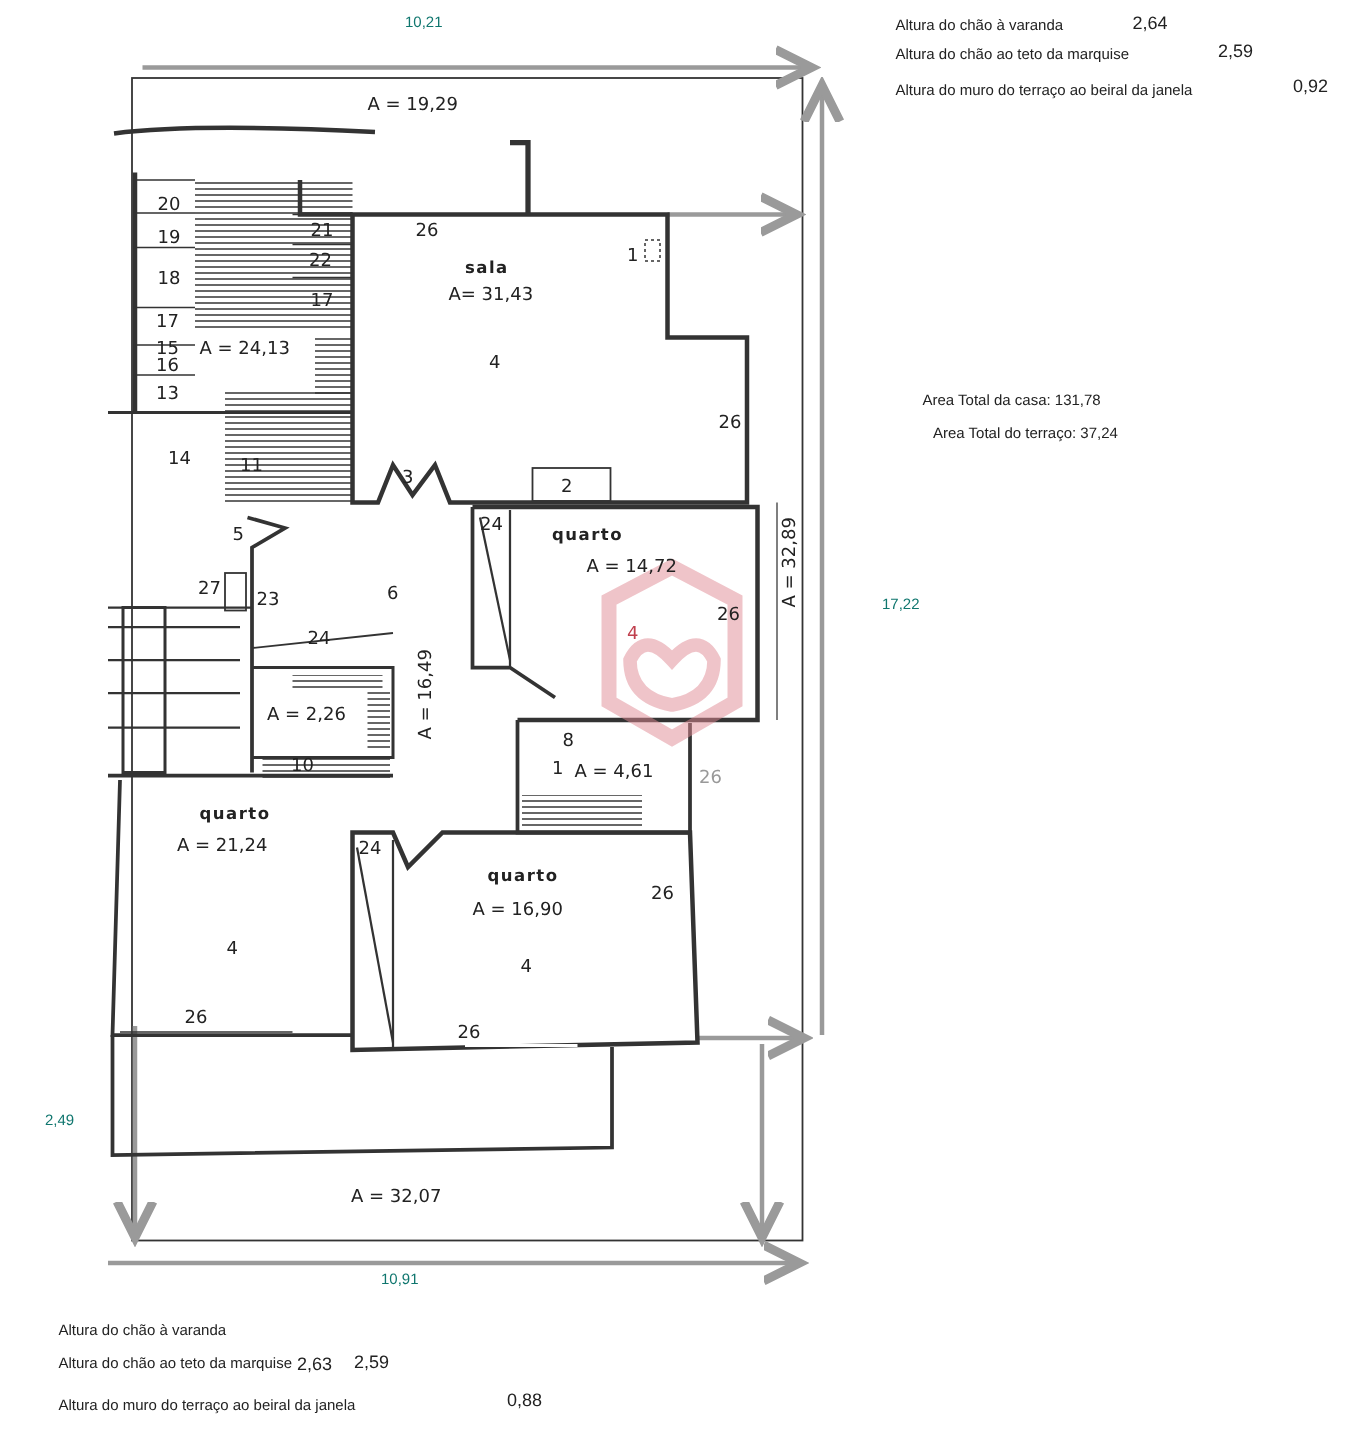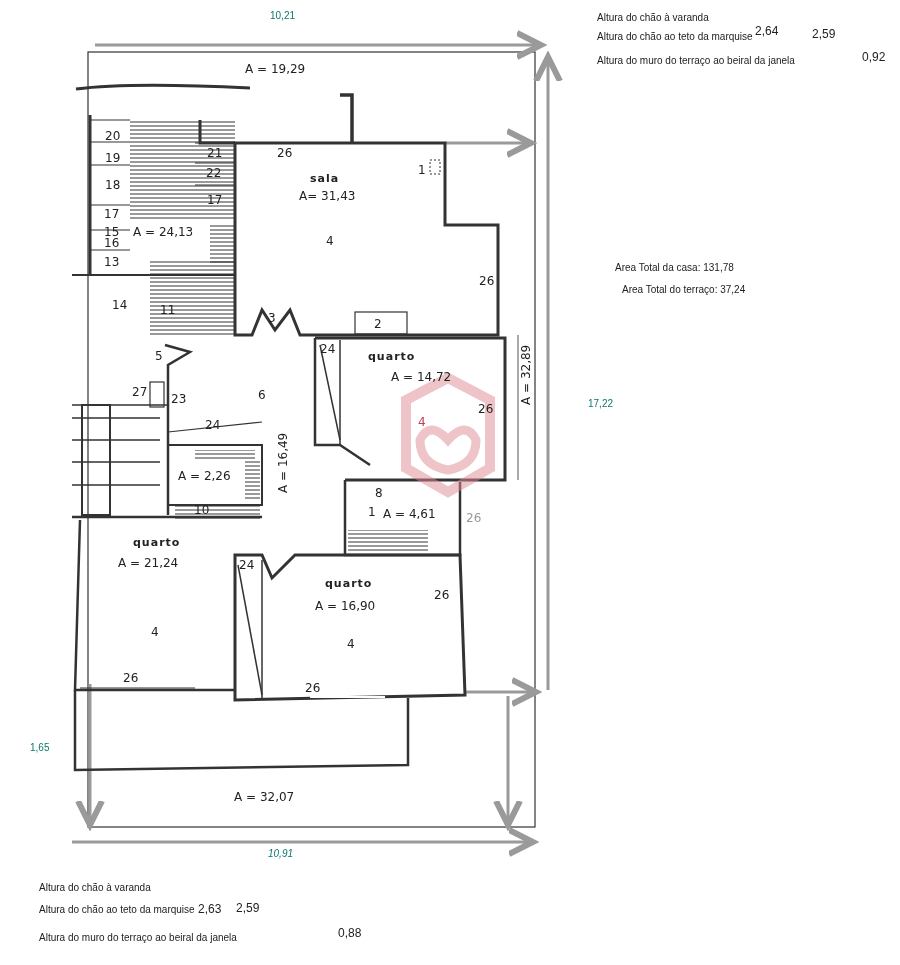--- a/index.html
+++ b/index.html
@@ -140,26 +140,26 @@
   <text class="num" x="194" y="514">10</text>
   <text class="num" x="239" y="569">24</text>
   <text class="num" x="434" y="599">26</text>
   <text class="num" x="151" y="636">4</text>
   <text class="num" x="347" y="648">4</text>
   <text class="num" x="123" y="682">26</text>
   <text class="num" x="305" y="692">26</text>
 </svg>
 
 <div class="dim" style="left:270px;top:10px;">10,21</div>
-<div class="dim" style="left:268px;top:848px;font-style:italic;">10,91</div>
+<div class="dim" style="left:254px;top:848px;">10,91</div>
 <div class="dim" style="left:588px;top:398px;">17,22</div>
-<div class="dim" style="left:30px;top:742px;">1,65</div>
+<div class="dim" style="left:30px;top:742px;">2,49</div>
 
 <div class="note" style="left:597px;top:12px;">Altura do chão à varanda</div>
-<div class="note-val" style="left:755px;top:24px;">2,64</div>
+<div class="note-val" style="left:755px;top:8px;">2,64</div>
 <div class="note" style="left:597px;top:31px;">Altura do chão ao teto da marquise</div>
 <div class="note-val" style="left:812px;top:27px;">2,59</div>
 <div class="note" style="left:597px;top:55px;">Altura do muro do terraço ao beiral da janela</div>
 <div class="note-val" style="left:862px;top:50px;">0,92</div>
 
 <div class="note" style="left:615px;top:262px;">Area Total da casa: 131,78</div>
 <div class="note" style="left:622px;top:284px;">Area Total do terraço: 37,24</div>
 
 <div class="note" style="left:39px;top:882px;">Altura do chão à varanda</div>
 <div class="note-val" style="left:198px;top:902px;">2,63</div>

